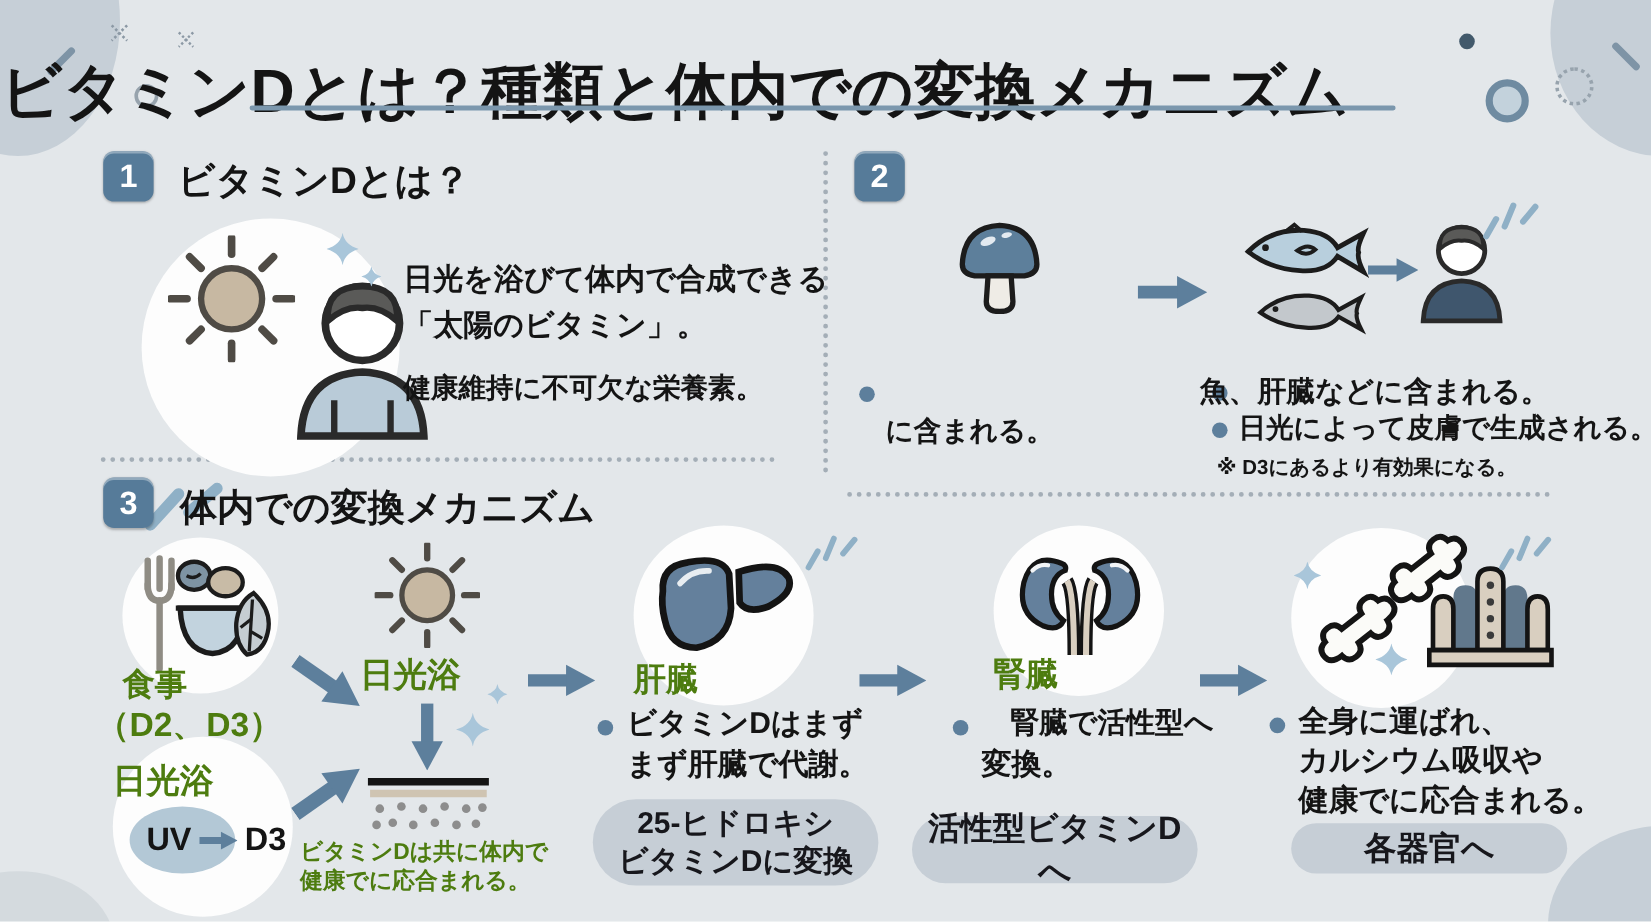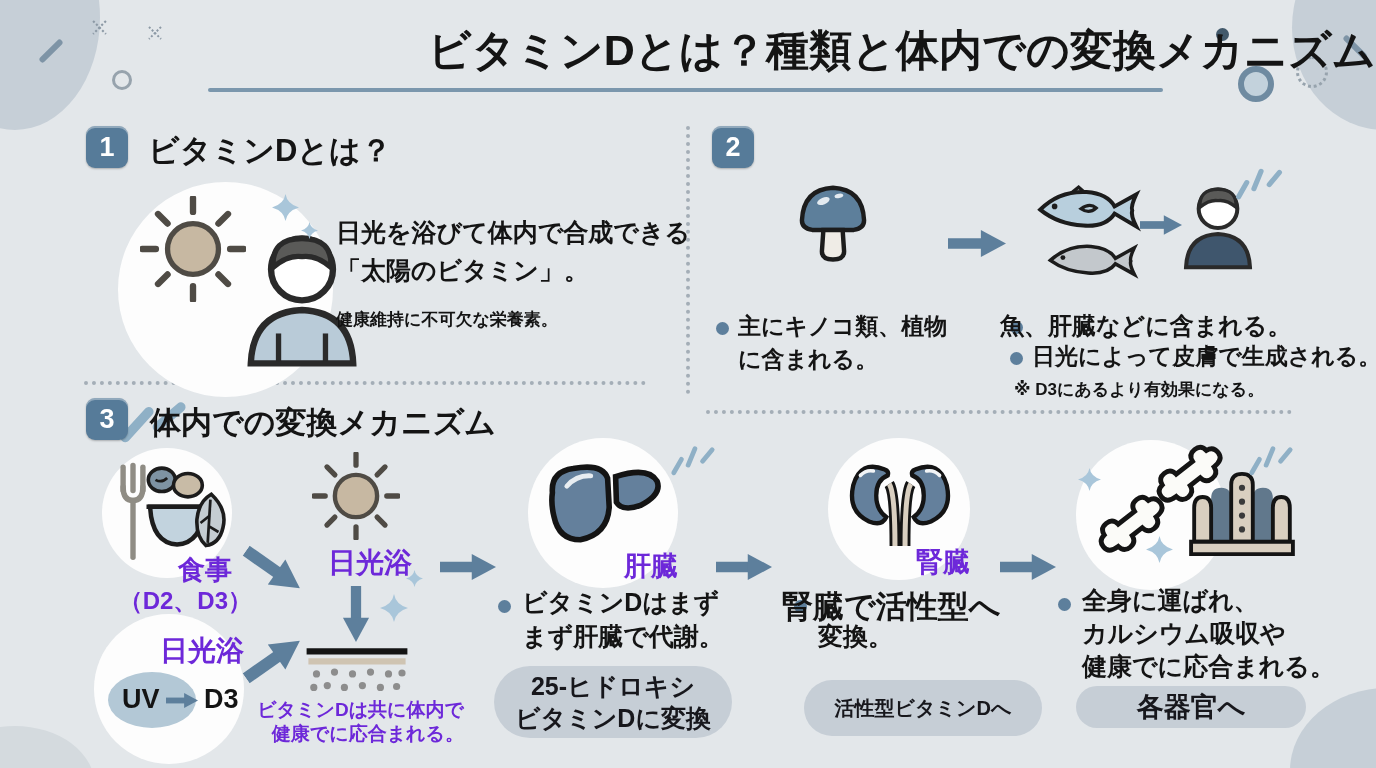--- a/index.html
+++ b/index.html
@@ -12,21 +12,21 @@
          font-size:27px;font-weight:800;display:flex;align-items:center;justify-content:center;
          box-shadow:inset 0 2px 0 rgba(255,255,255,.35), 0 1px 2px rgba(0,0,0,.25)}
   .circle{position:absolute;background:#fdfdfd;border-radius:50%}
   .pill{position:absolute;background:#c6ced6;border-radius:40px;display:flex;flex-direction:column;
         align-items:center;justify-content:center;font-weight:800;color:#17171c;text-align:center}
   .dot{position:absolute;width:13px;height:13px;border-radius:50%;background:#5d7f9c}
   .div-h{position:absolute;border-top:4px dotted #a4aeb7;height:0}
   .div-v{position:absolute;border-left:4px dotted #a4aeb7;width:0}
   .blob{position:absolute;background:#c6cfd7;border-radius:50%}
   .slash{position:absolute;width:30px;height:6px;background:#7e94a6;border-radius:3px}
-  .ctr{text-align:right;white-space:nowrap;position:absolute;font-weight:800;color:#6d28d9}
+  .ctr{text-align:left;white-space:nowrap;position:absolute;font-weight:800;color:#4d7c0f}
 </style>
 </head>
 <body>
 
 <svg width="0" height="0" style="position:absolute">
   <defs>
     <symbol id="sym-arrow" viewBox="0 0 60 32">
       <path d="M0 16 H37" stroke="#5d7f9c" stroke-width="11" fill="none"></path>
       <path d="M34 2 L60 16 L34 30 Z" fill="#5d7f9c"></path>
     </symbol>
@@ -78,21 +78,21 @@
       <use href="#sym-x"></use>
     </svg>
   <svg class="abs" style="left:148px;top:26px;width:14px;height:14px">
       <use href="#sym-x"></use>
     </svg>
   <div class="abs" style="left:112px;top:70px;width:14px;height:14px;border:3px solid #97a3ad;border-radius:50%"></div>
   <div class="abs" style="left:1216px;top:28px;width:13px;height:13px;background:#42596b;border-radius:50%"></div>
   <div class="abs" style="left:1238px;top:66px;width:24px;height:24px;border:6px solid #6f8ba1;background:#c3d2dc;border-radius:50%"></div>
   <div class="abs" style="left:1296px;top:56px;width:26px;height:26px;border:3px dotted #97a3ad;border-radius:50%"></div>
 
-  <div class="t w8" style="left:0;right:0;top:22px;text-align:right;font-size:43px;white-space:nowrap">ビタミンDとは？種類と体内での変換メカニズム</div>
+  <div class="t w8" style="left:0;right:0;top:42px;text-align:left;font-size:51px;white-space:nowrap">ビタミンDとは？種類と体内での変換メカニズム</div>
   <div class="abs" style="left:208px;top:88px;width:955px;height:4px;background:#7b97ad;border-radius:2px"></div>
 
   <div class="div-v" style="left:686px;top:126px;height:268px"></div>
   <div class="div-h" style="left:84px;top:381px;width:562px"></div>
   <div class="div-h" style="left:706px;top:410px;width:586px"></div>
 
   <div class="badge" style="left:86px;top:126px">1</div>
   <div class="t w8" style="left:148px;top:130px;font-size:31px">ビタミンDとは？</div>
 
   <div class="circle" style="left:118px;top:182px;width:215px;height:215px"></div>
@@ -111,36 +111,35 @@
     </svg>
   <svg class="abs" style="left:301px;top:222px;width:17px;height:17px">
       <use href="#sym-sparkle"></use>
     </svg>
   <svg class="abs" style="left:88px;top:382px;width:95px;height:88px;transform:rotate(200deg)">
       <use href="#sym-dashes"></use>
     </svg>
 
   <div class="t" style="left:336px;top:216px;font-size:25px">日光を浴びて体内で合成できる</div>
   <div class="t" style="left:336px;top:254px;font-size:25px">「太陽のビタミン」。</div>
-  <div class="t" style="left:336px;top:308px;font-size:17px">健康維持に不可欠な栄養素。</div>
+  <div class="t" style="left:336px;top:308px;font-size:23px">健康維持に不可欠な栄養素。</div>
 
   <div class="badge" style="left:712px;top:126px">2</div>
 
   <svg class="abs" viewBox="0 0 100 110" style="left:796px;top:182px;width:74px;height:84px">
     <path d="M50 6 Q90 8 92 50 Q92 61 78 63 L22 63 Q8 61 8 50 Q10 8 50 6 Z" fill="#5d7f9b" stroke="#1c1c1c" stroke-width="6"></path>
     <path d="M37 63 L35 92 Q35 103 50 103 Q65 103 65 92 L63 63 Z" fill="#efece6" stroke="#1c1c1c" stroke-width="6"></path>
     <ellipse cx="37" cy="24" rx="9" ry="4.5" fill="#e3eaf0" transform="rotate(-22 37 24)"></ellipse>
     <ellipse cx="58" cy="17" rx="6" ry="3" fill="#e3eaf0" transform="rotate(-12 58 17)"></ellipse>
   </svg>
   <svg class="abs" style="left:948px;top:228px;width:58px;height:31px">
       <use href="#sym-arrow"></use>
     </svg>
 
   <div class="dot" style="left:716px;top:322px"></div>
-  <div class="t" style="left:738px;top:311px;font-size:23px">主にキノコ類、植物</div>
   <div class="t" style="left:738px;top:344px;font-size:23px">に含まれる。</div>
 
   <svg class="abs" viewBox="0 0 130 60" style="left:1035px;top:184px;width:108px;height:48px">
     <path d="M4 32 Q28 8 62 10 Q88 12 97 28 L124 13 Q117 28 119 33 Q117 39 124 53 L97 37 Q86 54 58 52 Q26 50 4 32 Z" fill="#b8cfdd" stroke="#1c1c1c" stroke-width="5"></path>
     <circle cx="22" cy="28" r="3.5" fill="#1c1c1c"></circle>
     <path d="M55 31 Q66 23 74 30 Q65 38 55 31 Z" fill="none" stroke="#1c1c1c" stroke-width="4"></path>
     <path d="M42 12 L52 4 L60 11" fill="none" stroke="#1c1c1c" stroke-width="4"></path>
   </svg>
   <svg class="abs" viewBox="0 0 130 60" style="left:1046px;top:238px;width:94px;height:42px">
     <path d="M4 32 Q28 10 62 12 Q88 14 97 29 L124 14 Q117 29 119 33 Q117 38 124 52 L97 37 Q86 52 58 50 Q26 48 4 32 Z" fill="#c3c8cc" stroke="#1c1c1c" stroke-width="5"></path>
@@ -180,21 +179,21 @@
     <path d="M50 22 Q57 26 63 20" fill="none" stroke="#1c1c1c" stroke-width="3"></path>
     <ellipse cx="86" cy="28" rx="16" ry="13" fill="#c8bba6" stroke="#1c1c1c" stroke-width="4"></ellipse>
     <path d="M44 52 L104 52 Q102 92 74 94 Q46 92 44 52 Z" fill="#c2d3de" stroke="#1c1c1c" stroke-width="5"></path>
     <line x1="40" y1="52" x2="108" y2="52" stroke="#1c1c1c" stroke-width="5"></line>
     <path d="M112 38 Q130 55 125 75 Q121 93 106 95 Q95 85 96 66 Q98 46 112 38 Z" fill="#c5cdd2" stroke="#1c1c1c" stroke-width="4"></path>
     <line x1="111" y1="44" x2="108" y2="92" stroke="#1c1c1c" stroke-width="3"></line>
     <line x1="110" y1="62" x2="100" y2="70" stroke="#1c1c1c" stroke-width="3"></line>
     <line x1="110" y1="74" x2="120" y2="80" stroke="#1c1c1c" stroke-width="3"></line>
   </svg>
   <div class="ctr" style="left:102px;width:130px;top:552px;font-size:27px">食事</div>
-  <div class="ctr" style="left:102px;width:150px;top:585px;font-size:24px">（D2、D3）</div>
+  <div class="ctr" style="left:80px;width:150px;top:585px;font-size:28px">（D2、D3）</div>
 
   <div class="circle" style="left:94px;top:614px;width:150px;height:150px"></div>
   <div class="ctr" style="left:94px;width:150px;top:632px;font-size:28px">日光浴</div>
   <div class="abs" style="left:108px;top:672px;width:88px;height:56px;border-radius:50%;background:#b3c8d6"></div>
   <div class="t w8" style="left:122px;top:684px;font-size:27px">UV</div>
   <svg class="abs" style="left:166px;top:691px;width:32px;height:19px">
       <use href="#sym-arrow"></use>
     </svg>
   <div class="t w8" style="left:204px;top:684px;font-size:27px">D3</div>
 
@@ -271,23 +270,23 @@
     <path d="M60 40 Q68 52 68 126" fill="none" stroke="#d9cfc0" stroke-width="7"></path>
     <path d="M90 40 Q82 52 82 126" fill="none" stroke="#141414" stroke-width="15"></path>
     <path d="M90 40 Q82 52 82 126" fill="none" stroke="#d9cfc0" stroke-width="7"></path>
     <path d="M54 20 Q20 6 10 42 Q2 78 32 92 Q50 99 56 86 Q42 76 42 56 Q42 34 58 28 Q60 22 54 20 Z" fill="#64809c" stroke="#141414" stroke-width="6"></path>
     <path d="M96 20 Q130 6 140 42 Q148 78 118 92 Q100 99 94 86 Q108 76 108 56 Q108 34 92 28 Q90 22 96 20 Z" fill="#64809c" stroke="#141414" stroke-width="6"></path>
     <path d="M20 28 Q28 20 38 22" fill="none" stroke="#f2f4f6" stroke-width="5" stroke-linecap="round"></path>
     <path d="M130 28 Q122 20 112 22" fill="none" stroke="#f2f4f6" stroke-width="5" stroke-linecap="round"></path>
   </svg>
   <div class="ctr" style="left:828px;width:142px;top:544px;font-size:27px">腎臓</div>
   <div class="dot" style="left:794px;top:600px"></div>
-  <div class="t w8" style="left:782px;top:586px;font-size:31px">腎臓で活性型へ</div>
+  <div class="t w8" style="left:842px;top:586px;font-size:24px">腎臓で活性型へ</div>
   <div class="t w8" style="left:818px;top:620px;font-size:25px">変換。</div>
-  <div class="pill" style="left:804px;top:680px;width:238px;height:56px;font-size:20px">
+  <div class="pill" style="left:760px;top:680px;width:238px;height:56px;font-size:27px">
     <div>活性型ビタミンDへ</div>
   </div>
 
   <svg class="abs" style="left:1000px;top:552px;width:56px;height:30px">
       <use href="#sym-arrow"></use>
     </svg>
 
   <div class="circle" style="left:1076px;top:440px;width:150px;height:150px"></div>
   <svg class="abs" viewBox="0 0 110 55" style="left:1146px;top:452px;width:88px;height:46px;transform:rotate(-38deg)">
     <path d="M25 38 Q10 38 10 27 Q10 17 20 16 Q21 6 31 6 Q41 6 42 16 L68 16 Q69 6 79 6 Q89 6 90 16 Q100 17 100 27 Q100 38 85 38 Q84 48 74 48 Q64 48 63 38 L47 38 Q46 48 36 48 Q26 48 25 38 Z" fill="#fbfbf8" stroke="#141414" stroke-width="6"></path>

